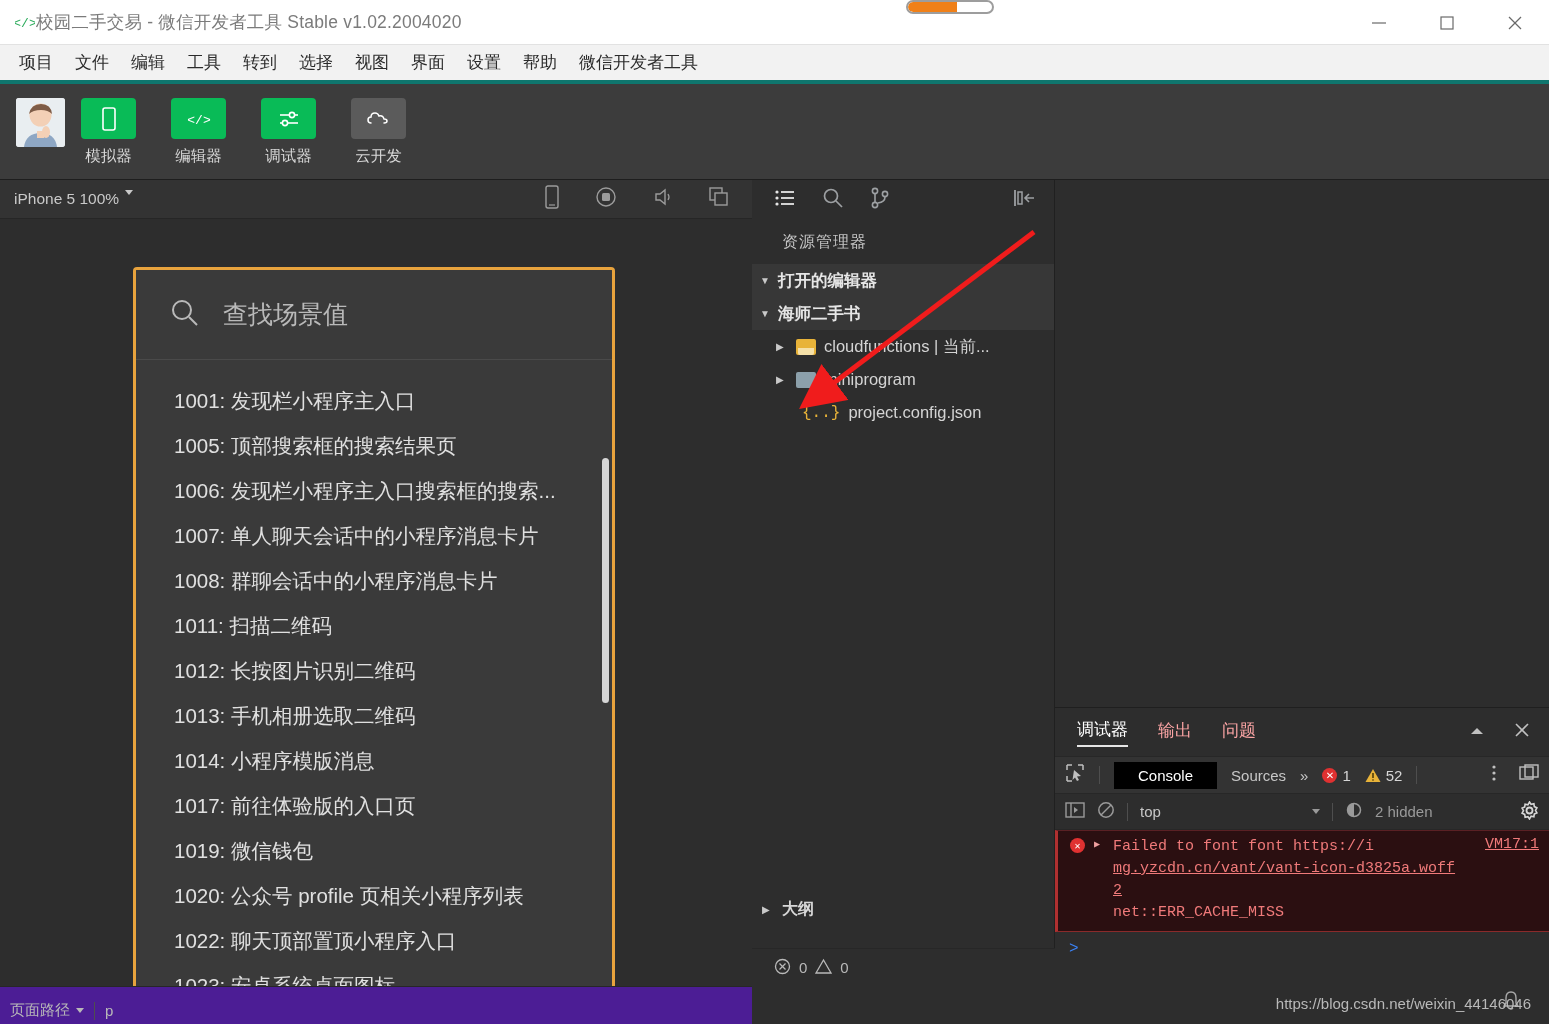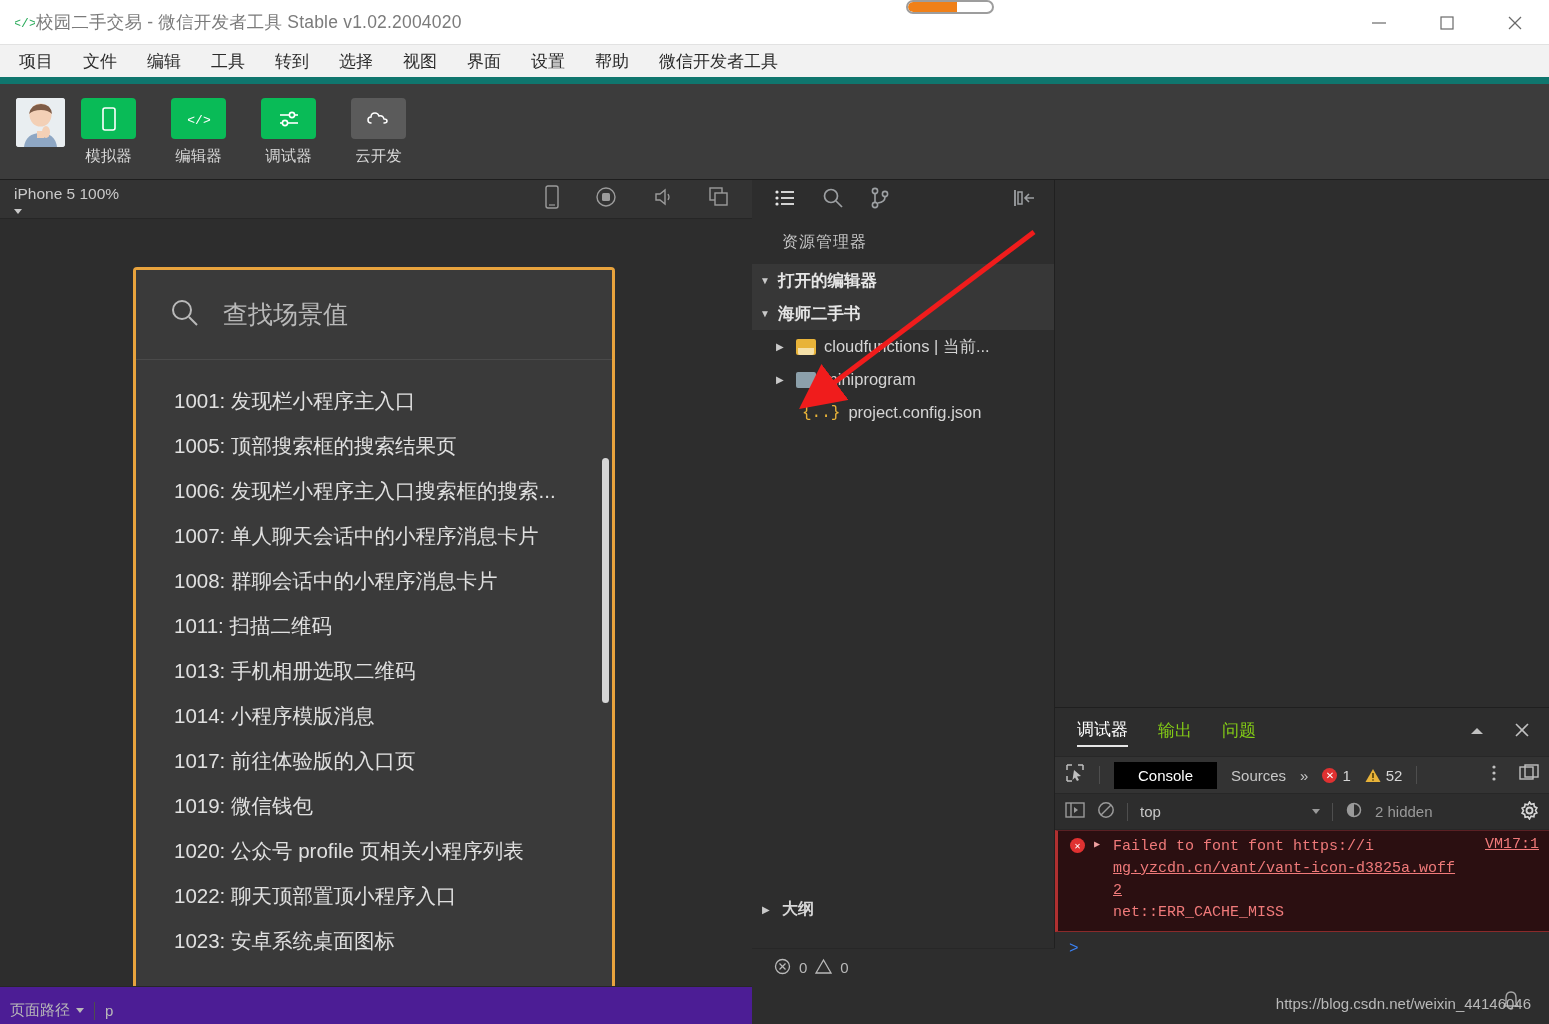--- a/index.html
+++ b/index.html
@@ -24,22 +24,22 @@
     border: 2px solid #9d9d9d; border-radius: 8px; background: #ffffff; overflow: hidden;
   }
   .tb-progress-fill { height: 100%; width: 58%; background: #f08018; border-radius: 6px 0 0 6px; }
   .wctrls { position: absolute; right: 0; top: 0; height: 45px; display: flex; }
   .wbtn { width: 68px; height: 45px; display: flex; align-items: center; justify-content: center; color: #5a5a5a; }
   .wbtn svg { display: block; }
 
   
   .menubar {
     position: absolute; left: 0; top: 45px; width: 1549px; height: 39px;
-    background: #f2f2f2; border-bottom: 7px solid #0f766e;
-    display: flex; align-items: center; padding-left: 10px; gap: 12px;
+    background: #f2f2f2; border-bottom: 4px solid #0f766e;
+    display: flex; align-items: center; padding-left: 10px; gap: 4px;
   }
   .menu-item { font-size: 17px; color: #2b2b2b; padding: 4px 9px; white-space: nowrap; }
 
   
   .toolbar {
     position: absolute; left: 0; top: 84px; width: 1549px; height: 96px;
     background: #3c3c3c; border-bottom: 1px solid #1e1e1e;
   }
   .avatar {
     position: absolute; left: 16px; top: 14px; width: 49px; height: 49px;
@@ -70,21 +70,21 @@
   .iconbtn.tall { top: 100px; height: 41px; border-radius: 4px; }
   .labeled { position: absolute; font-size: 15.5px; color: #d8d8d8; white-space: nowrap; }
   .chevrons { position: absolute; right: 42px; top: 107px; color: #bdbdbd; font-size: 25px; line-height: 1; }
 
   
   .sim-bar {
     position: absolute; left: 0; top: 180px; width: 752px; height: 39px;
     background: #333333; border-bottom: 1px solid #262626;
     display: flex; align-items: center;
   }
-  .sim-device { margin-left: 14px; font-size: 15.5px; color: #c9c9c9; display: flex; align-items: flex-start; gap: 6px; flex-direction: column; }
+  .sim-device { margin-left: 14px; font-size: 15.5px; color: #c9c9c9; display: flex; align-items: flex-start; gap: 6px; }
   .sim-device .caret { border-left: 4.5px solid transparent; border-right: 4.5px solid transparent; border-top: 5.5px solid #c9c9c9; }
   .sim-icons { margin-left: auto; display: flex; align-items: center; gap: 34px; margin-right: 22px; color: #9c9c9c; }
 
   .sim-body { position: absolute; left: 0; top: 219px; width: 752px; height: 767px; background: #2d2d2d; }
 
   .scene-panel {
     position: absolute; left: 133px; top: 267px; width: 482px; height: 745px;
     background: #3a3a3a; border: 3px solid #e8a33d; border-bottom: none;
     border-radius: 4px 4px 0 0; overflow: hidden;
   }
@@ -133,21 +133,21 @@
 
   
   .arrow-svg { position: absolute; left: 752px; top: 180px; width: 797px; height: 844px; pointer-events: none; }
 
   
   .editor-blank { position: absolute; left: 1055px; top: 180px; width: 494px; height: 527px; background: #2d2d2d; }
 
   
   .devtools { position: absolute; left: 1055px; top: 707px; width: 494px; height: 279px; background: #2d2d2d; border-top: 1px solid #1f1f1f; }
   .dt-tabs { height: 48px; display: flex; align-items: center; padding-left: 22px; gap: 30px; position: relative; }
-  .dt-tab { font-size: 17px; color: #84cc16; padding-bottom: 4px; }
+  .dt-tab { font-size: 17px; color: #fca5a5; padding-bottom: 4px; }
   .dt-tab.active { color: #ffffff; border-bottom: 2px solid #e6e6e6; }
   .dt-tabs .acts { position: absolute; right: 18px; display: flex; align-items: center; gap: 28px; color: #c0c0c0; }
 
   .dt-subbar { height: 38px; background: #333333; border-top: 1px solid #272727; border-bottom: 1px solid #272727; display: flex; align-items: center; gap: 14px; padding: 0 10px; }
   .dt-pill { background: #000000; color: #ffffff; font-size: 15px; padding: 5px 24px; }
   .dt-sub-txt { font-size: 15px; color: #c7c7c7; }
   .badge { display: inline-flex; align-items: center; gap: 5px; font-size: 15px; color: #d6d6d6; }
   .err-dot { width: 15px; height: 15px; border-radius: 50%; background: #e03131; color: #fff; font-size: 10px; display: flex; align-items: center; justify-content: center; }
   .dt-sep { width: 1px; height: 18px; background: #4e4e4e; }
 
@@ -382,20 +382,21 @@
       </span>
       <span class="ph">查找场景值</span>
     </div>
     <div class="scene-list">
       <div class="scene-item">1001: 发现栏小程序主入口</div>
       <div class="scene-item">1005: 顶部搜索框的搜索结果页</div>
       <div class="scene-item">1006: 发现栏小程序主入口搜索框的搜索...</div>
       <div class="scene-item">1007: 单人聊天会话中的小程序消息卡片</div>
       <div class="scene-item">1008: 群聊会话中的小程序消息卡片</div>
       <div class="scene-item">1011: 扫描二维码</div>
+      <div class="scene-item">1012: 长按图片识别二维码</div>
       <div class="scene-item">1013: 手机相册选取二维码</div>
       <div class="scene-item">1014: 小程序模版消息</div>
       <div class="scene-item">1017: 前往体验版的入口页</div>
       <div class="scene-item">1019: 微信钱包</div>
       <div class="scene-item">1020: 公众号 profile 页相关小程序列表</div>
       <div class="scene-item">1022: 聊天顶部置顶小程序入口</div>
       <div class="scene-item">1023: 安卓系统桌面图标</div>
       <div class="scene-scroll"></div>
     </div>
   </div>

